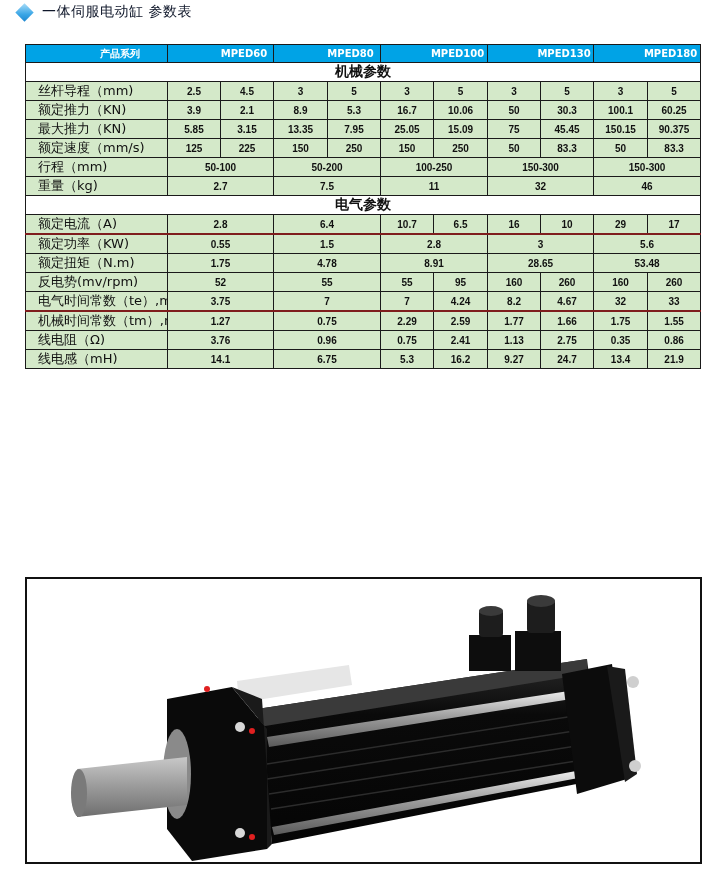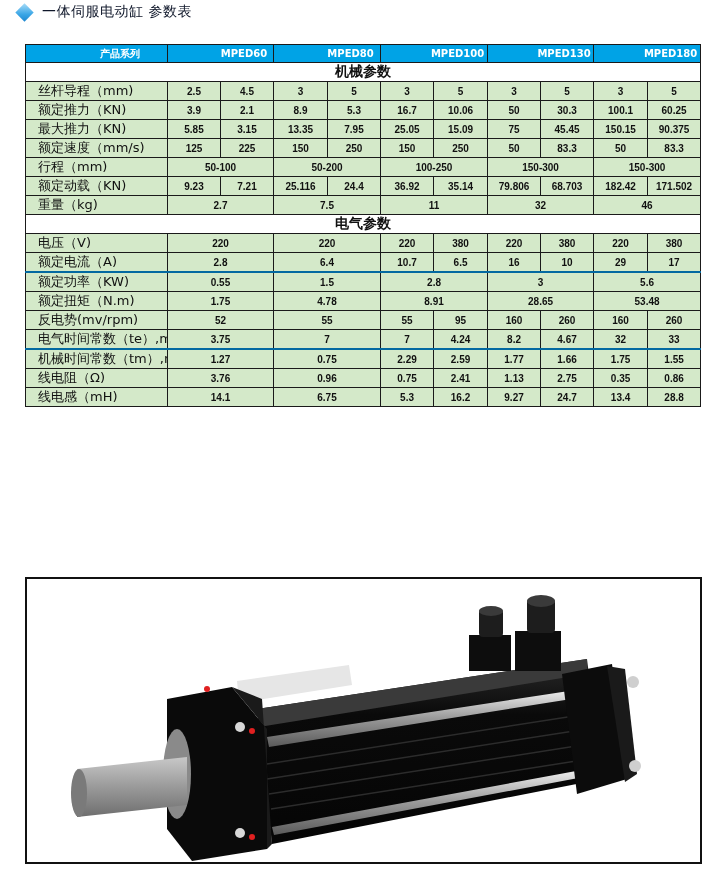--- a/index.html
+++ b/index.html
@@ -6,21 +6,21 @@
   body { width:724px; height:878px; position:relative; overflow:hidden; font-family:"DejaVu Sans", sans-serif; }
   .title-row { position:absolute; left:16px; top:2px; height:20px; display:flex; align-items:center; }
   .diamond { width:13px; height:13px; transform:rotate(45deg); background:linear-gradient(135deg,#a8dcf8 0%,#3aa6e6 60%,#1e88d0 100%); margin-right:11px; margin-left:2px; }
   .title-text { font-size:14px; color:#0f172a; letter-spacing:0.5px; }
   table.spec { position:absolute; left:25px; top:44px; border-collapse:collapse; table-layout:fixed; width:675px; font-size:10px; }
   table.spec td, table.spec th { border:1px solid #1a1a1a; padding:0; height:17px; text-align:center; white-space:nowrap; overflow:hidden; }
   table.spec th { background:#00a3e6; color:#fff; font-weight:bold; font-size:10px;padding-left:47px; }
   table.spec td { background:#d4e9c9; color:#111; font-weight:bold; font-family:"Liberation Sans", sans-serif; font-size:10px; }
   table.spec td.label { text-align:left; padding-left:12px; font-weight:normal; font-family:"DejaVu Sans", sans-serif; font-size:13px; }
   table.spec tr.section td { background:#ffffff; font-family:Liberation Sans, sans-serif; font-size:14px; font-weight:bold; text-align:center; padding-left:0; }
-  table.spec tr.thick td { border-top:2px solid #0369a1; }
+  table.spec tr.thick td { border-top:2px solid #7f1d1d; }
   .photo-frame { position:absolute; left:25px; top:577px; width:673px; height:283px; border:2px solid #111; background:#fff; overflow:hidden; }
 </style>
 </head>
 <body>
 
 <div class="title-row">
   <span class="diamond"></span>
   <span class="title-text">一体伺服电动缸  参数表</span>
 </div>
 
@@ -106,53 +106,29 @@
       </tr>
       <tr>
         <td class="label">行程（mm)</td>
         <td colspan="2">50-100</td>
         <td colspan="2">50-200</td>
         <td colspan="2">100-250</td>
         <td colspan="2">150-300</td>
         <td colspan="2">150-300</td>
       </tr>
       <tr>
-        <td class="label">额定动载（KN)</td>
-        <td colspan="1">9.23</td>
-        <td colspan="1">7.21</td>
-        <td colspan="1">25.116</td>
-        <td colspan="1">24.4</td>
-        <td colspan="1">36.92</td>
-        <td colspan="1">35.14</td>
-        <td colspan="1">79.806</td>
-        <td colspan="1">68.703</td>
-        <td colspan="1">182.42</td>
-        <td colspan="1">171.502</td>
-      </tr>
-      <tr>
         <td class="label">重量（kg)</td>
         <td colspan="2">2.7</td>
         <td colspan="2">7.5</td>
         <td colspan="2">11</td>
         <td colspan="2">32</td>
         <td colspan="2">46</td>
       </tr>
       <tr class="section">
         <td colspan="11">电气参数</td>
-      </tr>
-      <tr>
-        <td class="label">电压（V)</td>
-        <td colspan="2">220</td>
-        <td colspan="2">220</td>
-        <td colspan="1">220</td>
-        <td colspan="1">380</td>
-        <td colspan="1">220</td>
-        <td colspan="1">380</td>
-        <td colspan="1">220</td>
-        <td colspan="1">380</td>
       </tr>
       <tr>
         <td class="label">额定电流（A)</td>
         <td colspan="2">2.8</td>
         <td colspan="2">6.4</td>
         <td colspan="1">10.7</td>
         <td colspan="1">6.5</td>
         <td colspan="1">16</td>
         <td colspan="1">10</td>
         <td colspan="1">29</td>
@@ -220,21 +196,21 @@
       </tr>
       <tr>
         <td class="label">线电感（mH)</td>
         <td colspan="2">14.1</td>
         <td colspan="2">6.75</td>
         <td colspan="1">5.3</td>
         <td colspan="1">16.2</td>
         <td colspan="1">9.27</td>
         <td colspan="1">24.7</td>
         <td colspan="1">13.4</td>
-        <td colspan="1">28.8</td>
+        <td colspan="1">21.9</td>
       </tr>
     </tbody>
 </table>
 
 <div class="photo-frame">
   <svg width="673" height="283" viewBox="0 0 673 283">
     <defs>
       <linearGradient id="body" x1="0" y1="0" x2="0" y2="1">
         <stop offset="0" stop-color="#2a2a2a"></stop>
         <stop offset="0.3" stop-color="#0a0a0a"></stop>

